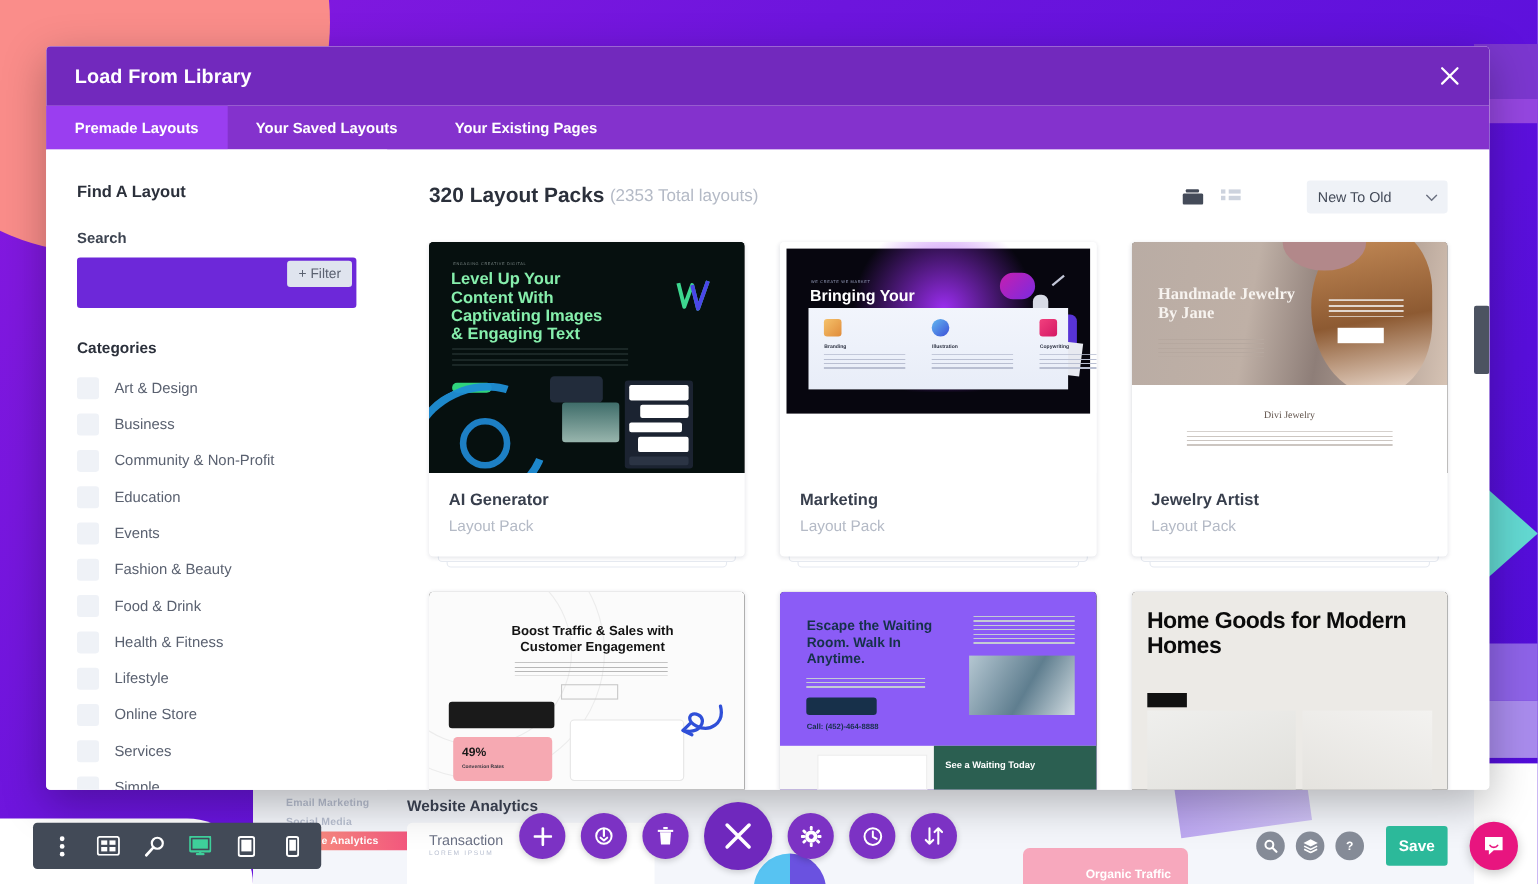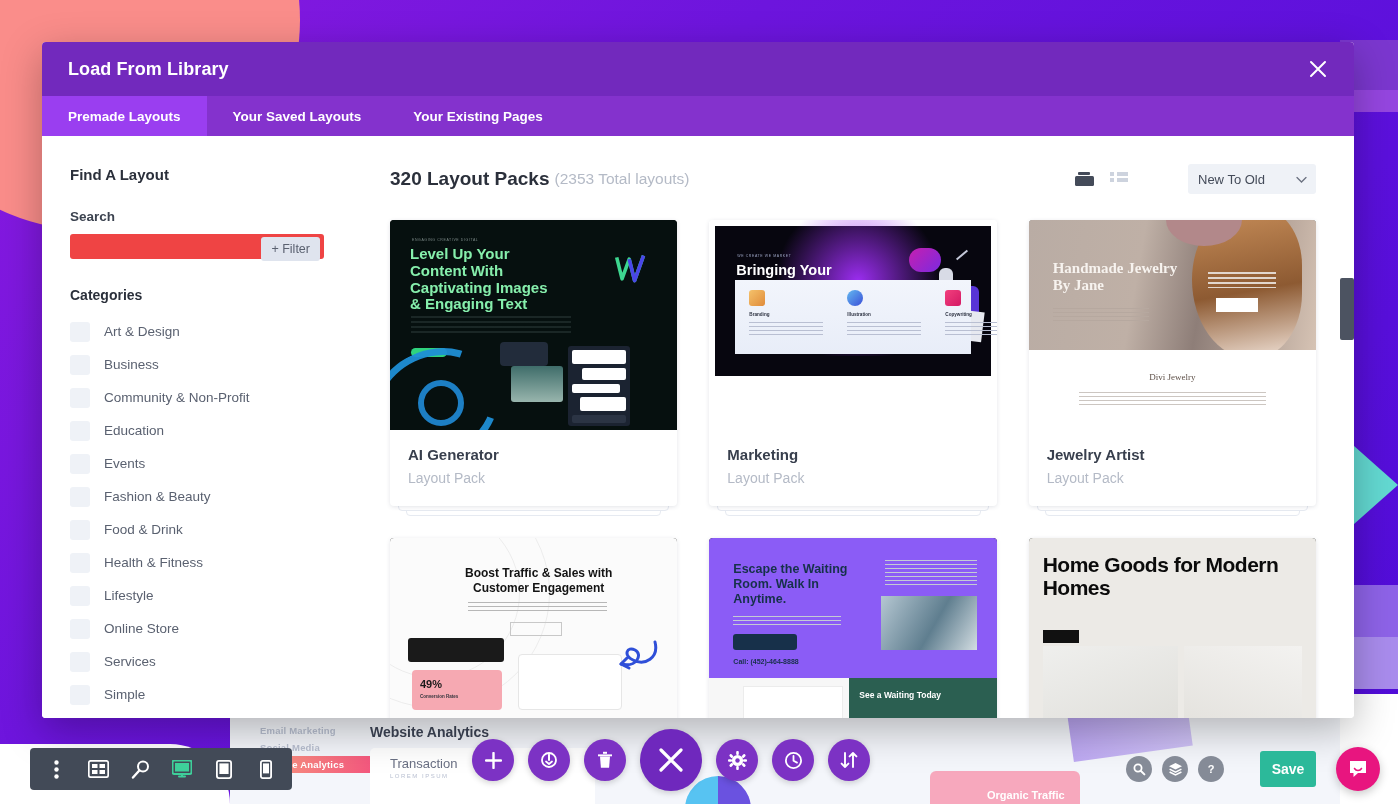--- a/index.html
+++ b/index.html
@@ -173,22 +173,22 @@
   .sidebar h2 {
     font-size: 15px; color: #2b303b; font-weight: bold;
     margin-bottom: 26px;
   }
   .sidebar-label {
     font-size: 13.5px; font-weight: bold; color: #3c4350;
     margin-bottom: 10px;
   }
   .search-wrap {
     position: relative;
-    height: 25px;
-    background: #ef4444;
+    height: 46px;
+    background: #6d28d9;
     border-radius: 3px;
     margin-bottom: 28px;
   }
   .search-wrap input {
     width: 100%; height: 100%;
     border: none; background: transparent;
     outline: none;
     font-size: 13px; color: #3c4350;
     padding: 0 80px 0 10px;
     font-family: "Liberation Sans", sans-serif;
@@ -447,21 +447,21 @@
     position: absolute; right: 18px; bottom: 13px;
     display: flex; align-items: center; gap: 10px;
   }
   .gbtn {
     width: 26px; height: 26px; border-radius: 50%;
     background: #858b97;
     display: flex; align-items: center; justify-content: center;
     cursor: pointer;
   }
   .save-btn {
-    margin-left: 26px;
+    margin-left: 10px;
     width: 56px; height: 36px;
     background: #2cb99a;
     border-radius: 3px;
     display: flex; align-items: center; justify-content: center;
     color: #fff; font-size: 14px; font-weight: bold;
     cursor: pointer;
   }
   .chat-btn {
     margin-left: 10px;
     width: 44px; height: 44px; border-radius: 50%;

